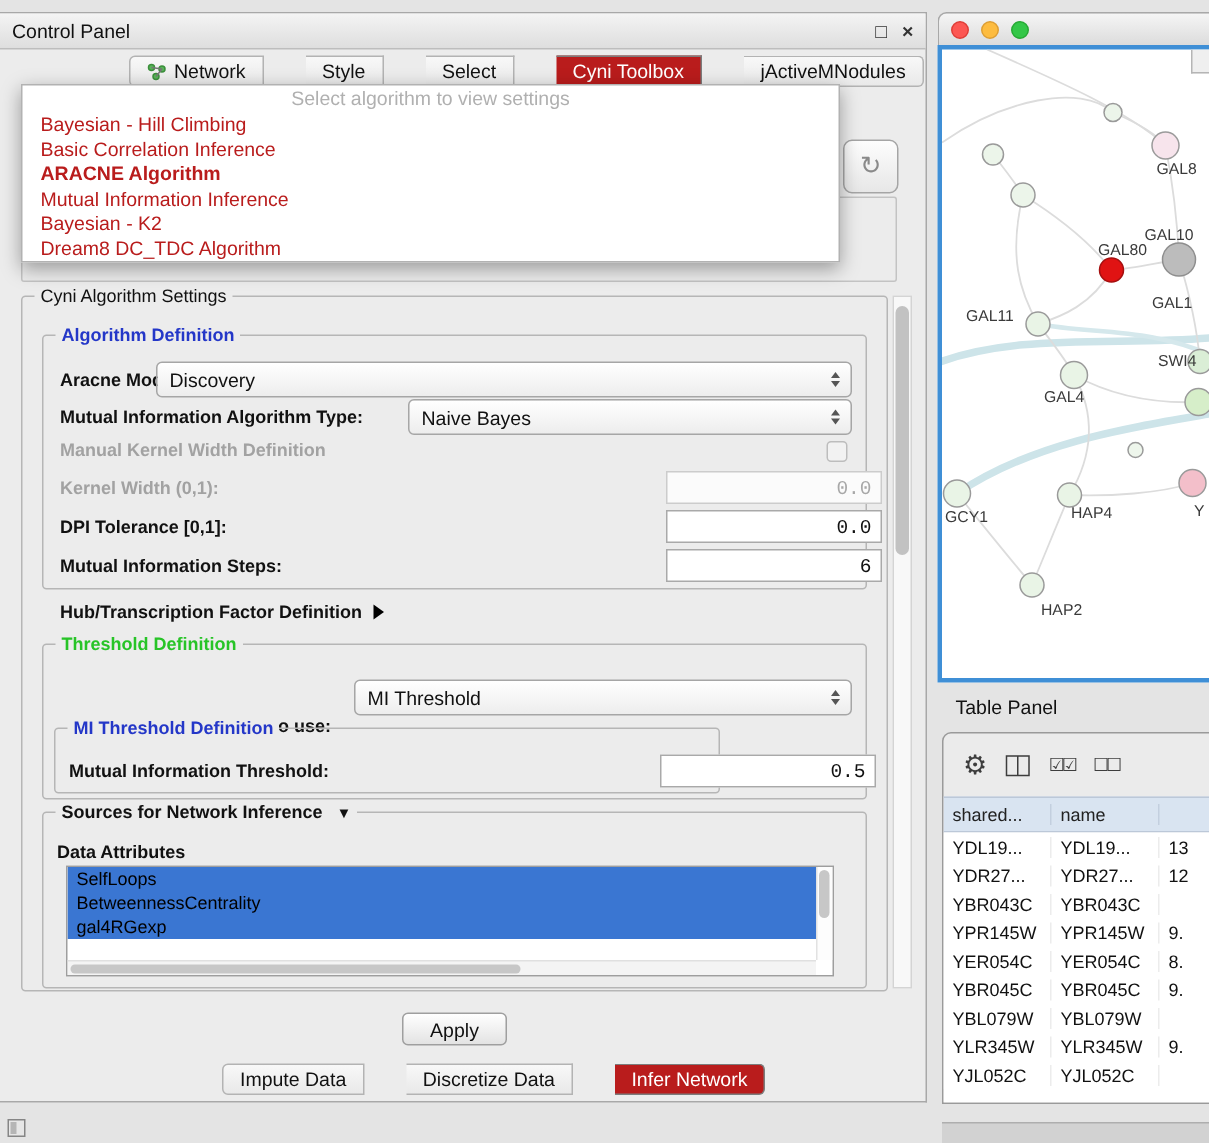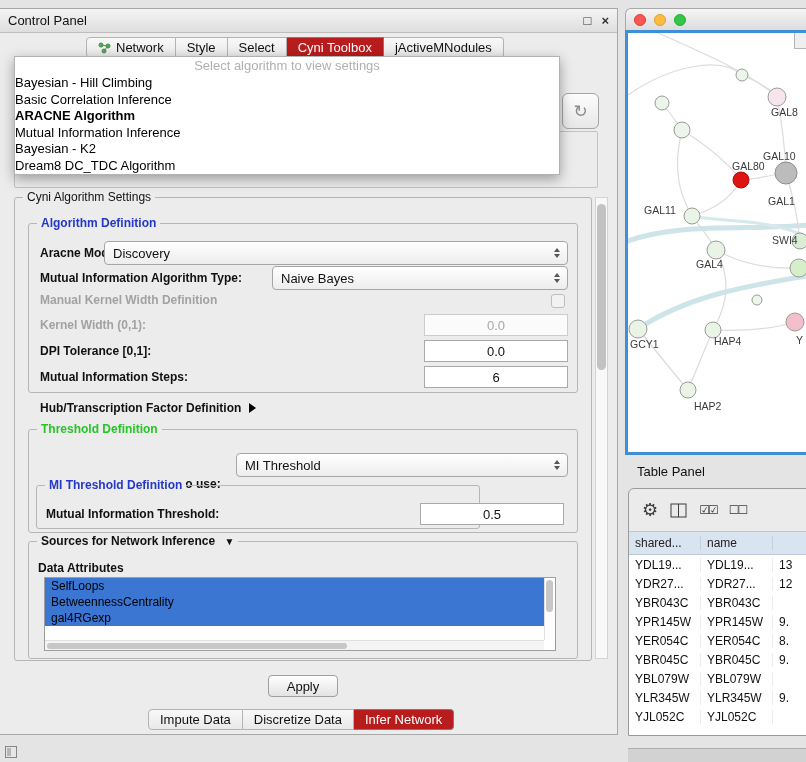--- a/index.html
+++ b/index.html
@@ -17,42 +17,42 @@
   }
   .titlebar {
     position:absolute; left:0; top:0; right:0; height:24px;
     background:linear-gradient(#f4f4f4,#dedede);
     border-bottom:1px solid #bdbdbd;
     display:flex; align-items:center; padding:0 8px;
     font-size:13px;
   }
   .titlebar .title { flex:1; }
   .wbtn { font-size:13px; font-weight:bold; color:#333; margin-left:10px; cursor:default; }
-  .tabstrip { position:absolute; display:flex; }
+  .tabstrip { position:absolute; display:flex;gap:28px; }
   .tabstrip .tab {
     display:flex; align-items:center; gap:5px;
     height:21px; padding:0 11px; font-size:13px;
     background:linear-gradient(#f8f8f8,#e9e9e9);
     border:1px solid #b3b3b3; border-left:none;
     cursor:default; white-space:nowrap;
   }
   .tabstrip .tab:first-child { border-left:1px solid #b3b3b3; border-radius:4px 0 0 4px; }
   .tabstrip .tab:last-child { border-radius:0 4px 4px 0; }
   .tabstrip .tab.active { background:#b91c1c; color:#fff; border-color:#7c7c7c; }
   .top-tabs { left:86px; top:28px; }
   .bottom-tabs { left:148px; top:700px; }
   
   .popup {
     position:absolute; left:14px; top:47px; width:546px; height:119px;
     background:#fff; border:1px solid #b2b2b2; z-index:50;
     box-shadow:0 4px 12px rgba(0,0,0,.35);
     font-size:13px; padding-top:1px;
   }
   .popup-placeholder { color:#b0b0b0; text-align:center; height:17px; line-height:16px; }
-  .popup-item { height:16.5px; line-height:16px; padding-left:0; color:#000000; }
+  .popup-item { height:16.5px; line-height:16px; padding-left:12px; color:#b91c1c; }
   .popup-item.sel { font-weight:bold; }
   
   .hidden-group { position:absolute; left:14px; top:122px; width:584px; height:57px; border:1px solid #c3c3c3; border-radius:2px; z-index:1; }
   .hidden-btn {
     position:absolute; left:562px; top:84px; width:37px; height:36px;
     border:1px solid #a5a5a5; border-radius:6px;
     background:linear-gradient(#fdfdfd,#e7e7e7);
     display:flex; align-items:center; justify-content:center;
     color:#8a8a8a; font-size:17px; z-index:2;
   }
@@ -75,22 +75,22 @@
     font-size:13px; cursor:default;
   }
   .combo-arrows { position:absolute; right:7px; top:50%; transform:translateY(-50%);
     display:flex; flex-direction:column; gap:2px; }
   .combo-arrows i { display:block; width:0; height:0;
     border-left:3.5px solid transparent; border-right:3.5px solid transparent; }
   .combo-arrows .up { border-bottom:4px solid #555; }
   .combo-arrows .dn { border-top:4px solid #555; }
   .tinput {
     position:absolute; height:22px; border:1px solid #a9a9a9; background:#fff;
-    font-size:13px; text-align:center; padding:0 6px;
-    font-family:Liberation Sans, sans-serif; color:#111;
+    font-size:13px; text-align:right; padding:0 6px;
+    font-family:Liberation Mono, monospace; color:#111;margin-left:20px;
   }
   .tinput.dis { color:#a8a8a8; border-color:#cccccc; background:#fbfbfb; }
   .checkbox {
     position:absolute; width:14px; height:14px;
     border:1px solid #bdbdbd; border-radius:3px; background:#f2f2f2;
   }
   .arrow-right { display:inline-block; width:0; height:0;
     border-top:5px solid transparent; border-bottom:5px solid transparent;
     border-left:7px solid #000; margin-left:8px; }
   .hub-row { position:absolute; left:40px; top:392px; display:flex; align-items:center;

